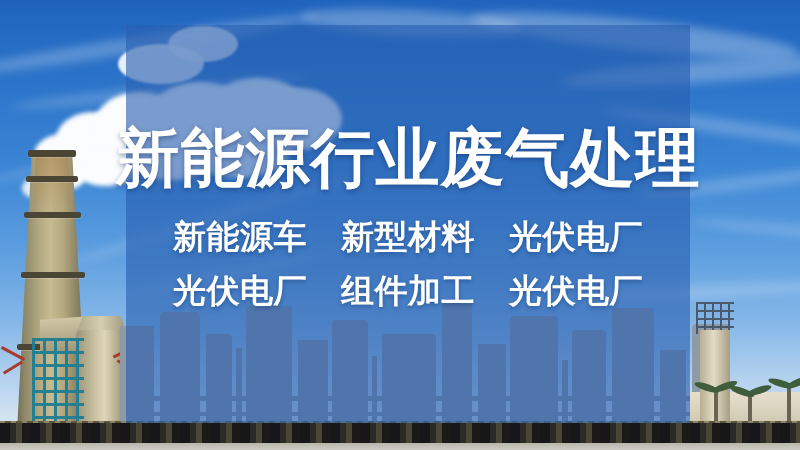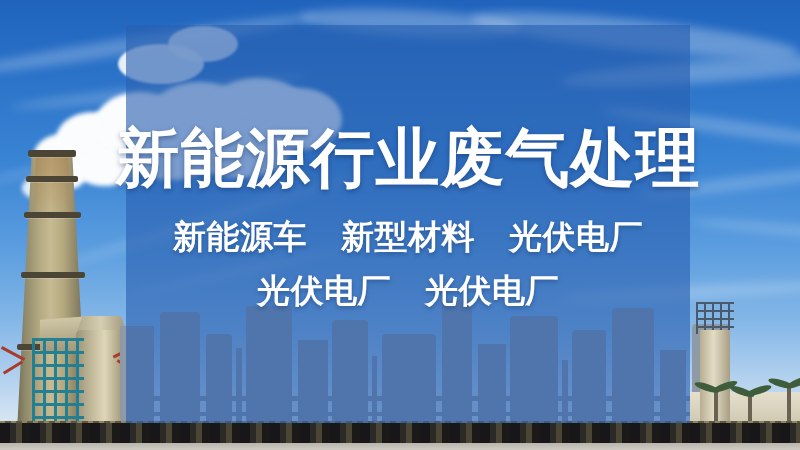--- a/index.html
+++ b/index.html
@@ -274,17 +274,18 @@
     <div id="title">新能源行业废气处理</div>
 
     <div class="subline first">
       <span>新能源车</span>
       <span>新型材料</span>
       <span>光伏电厂</span>
     </div>
 
     <div class="subline second">
       <span>光伏电厂</span>
+      <span>组件加工</span>
       <span>光伏电厂</span>
     </div>
   </div>
 
 </div>
 
 </body></html>

